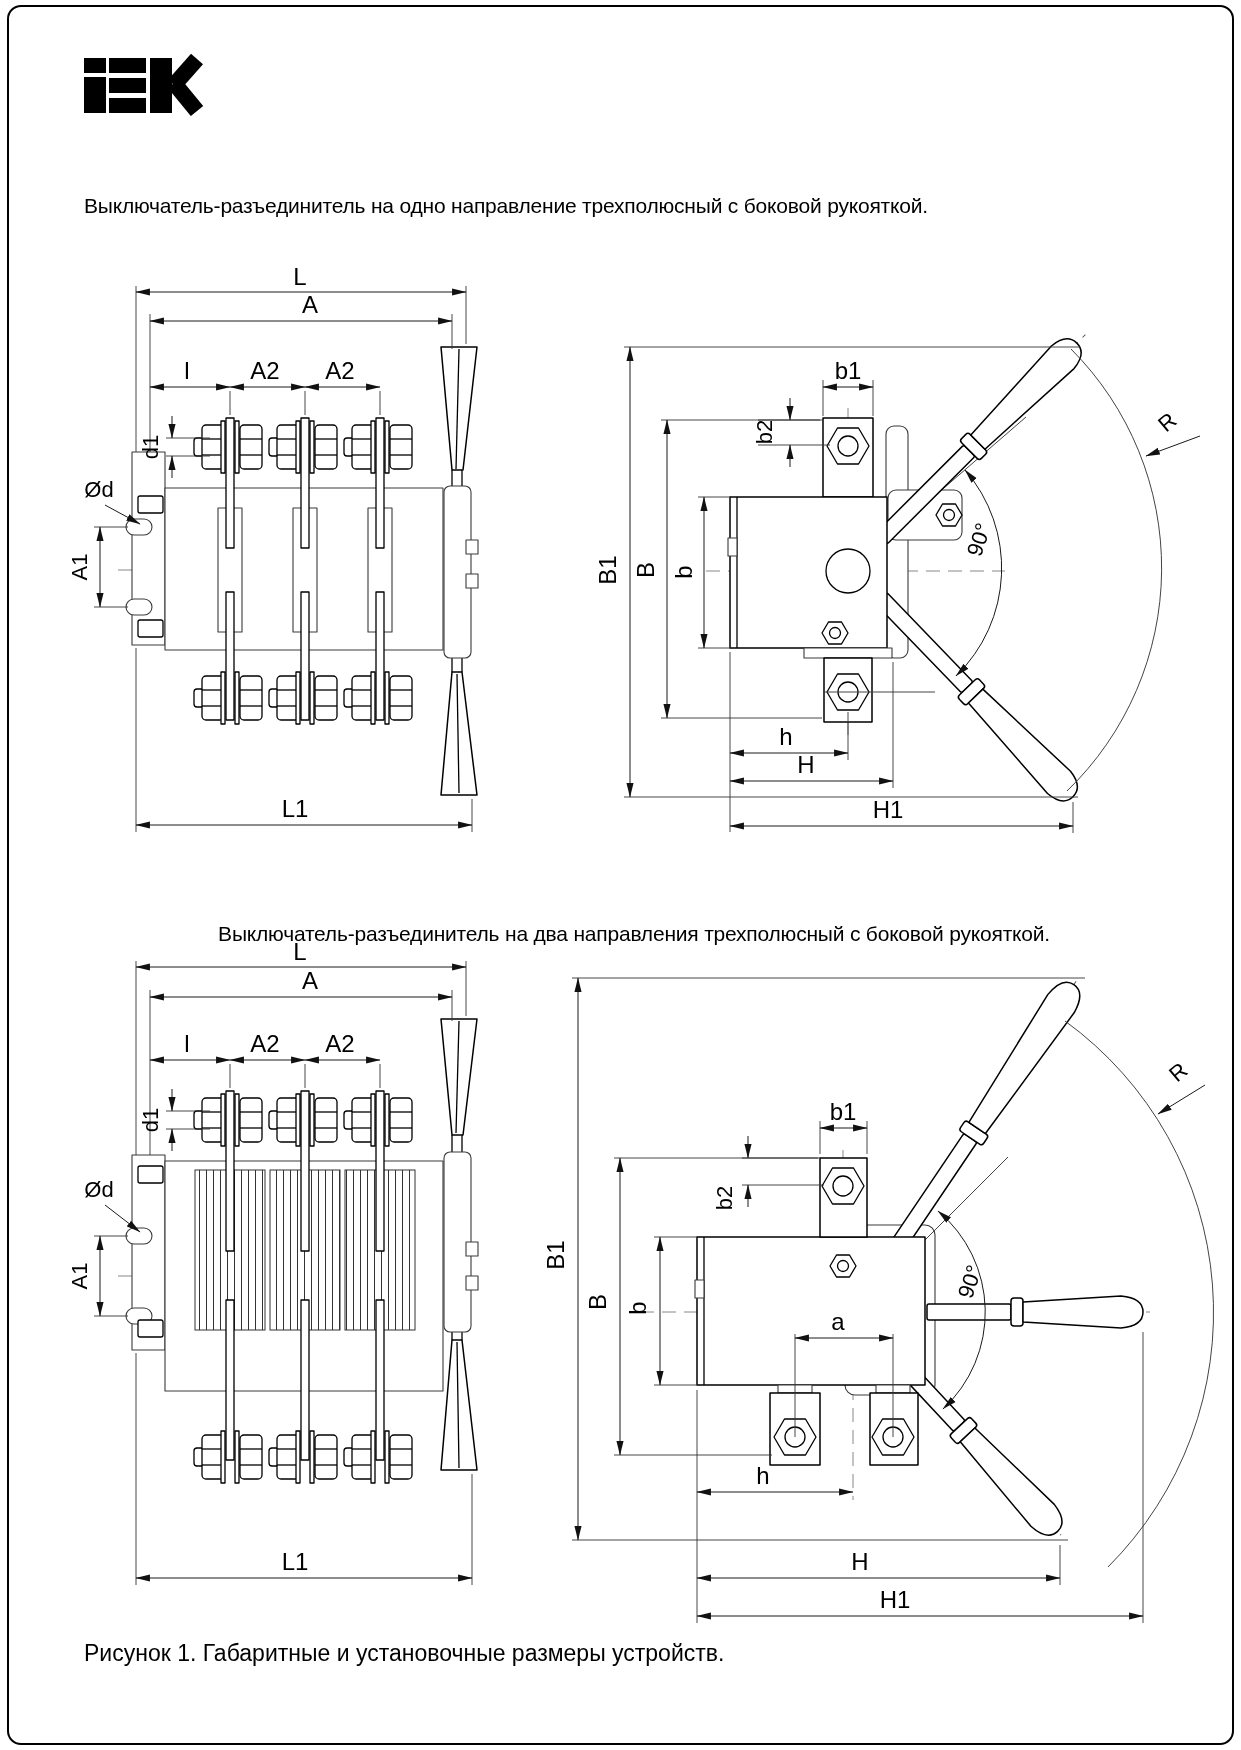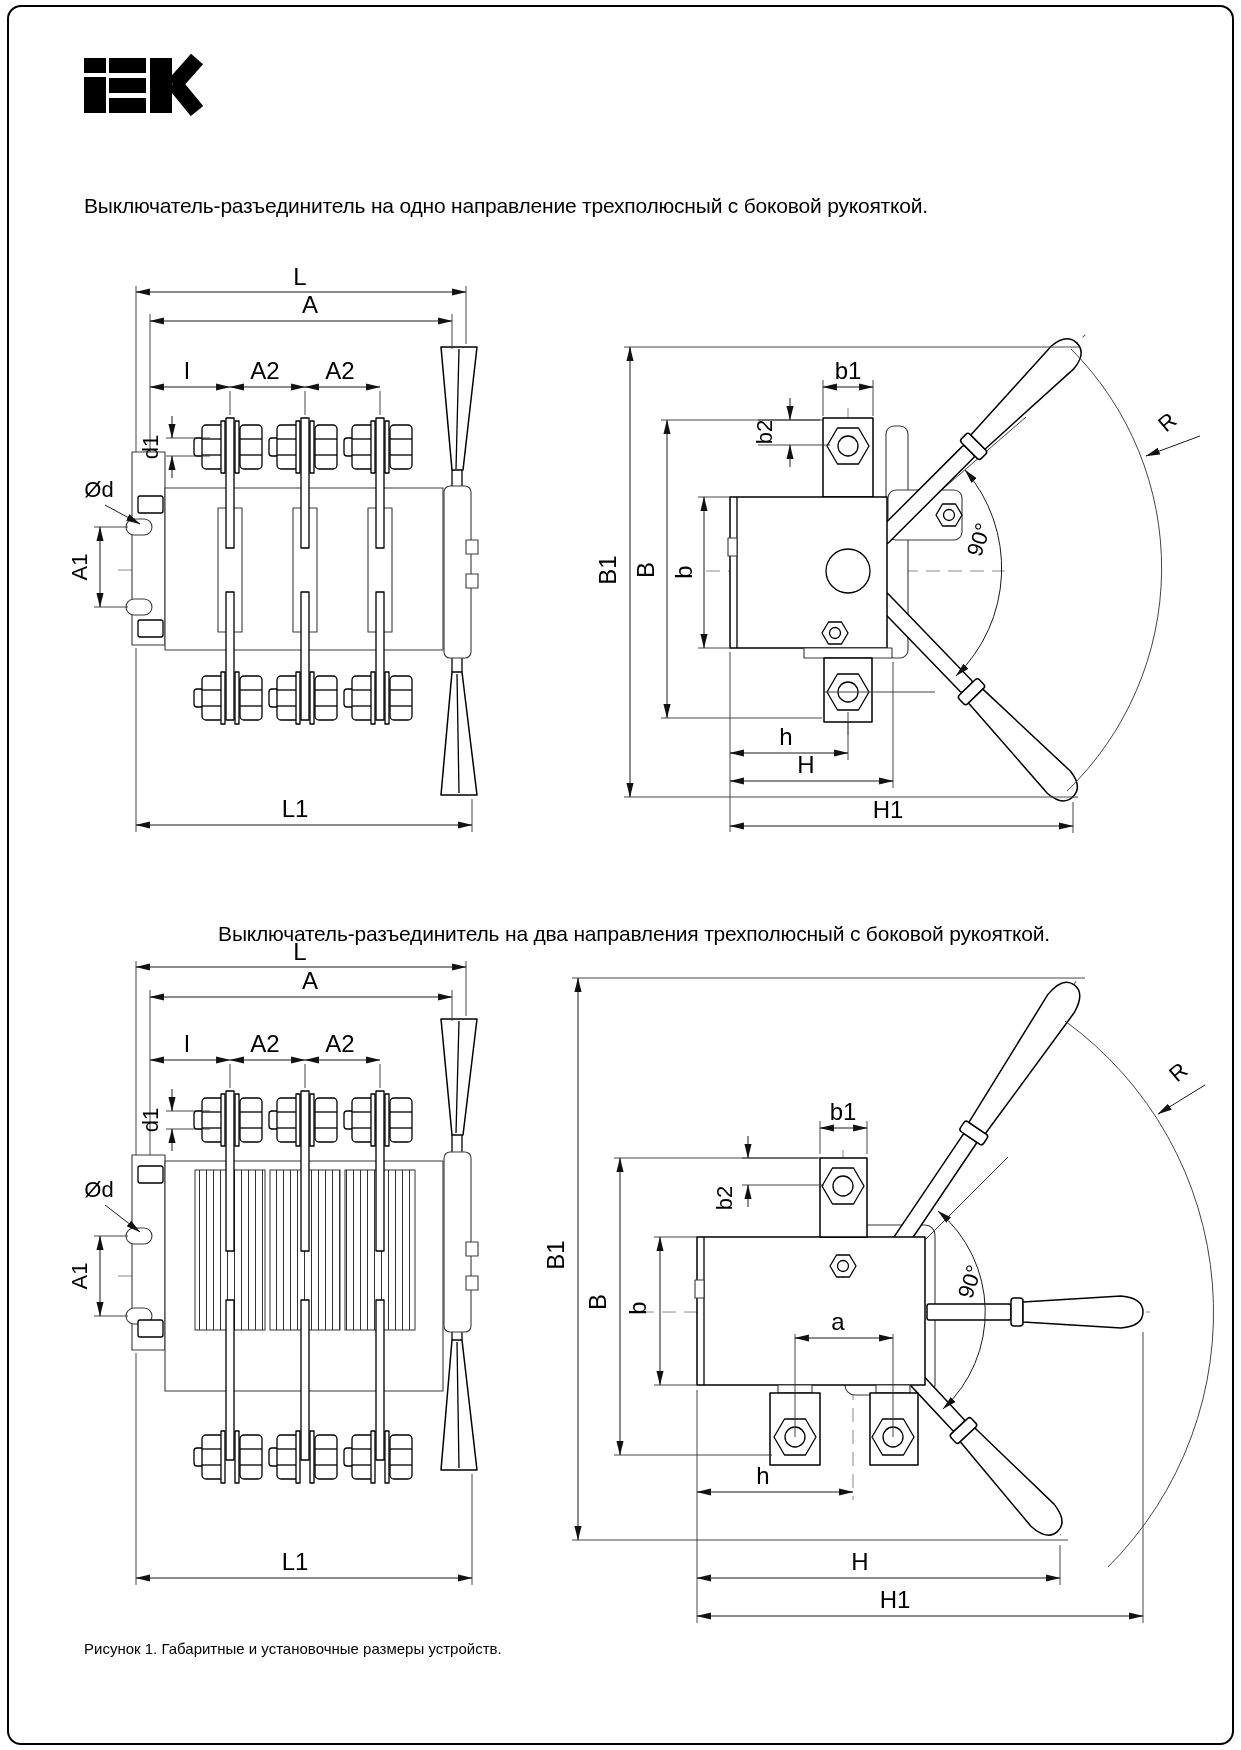--- a/index.html
+++ b/index.html
@@ -2,21 +2,21 @@
 <html><head>
 <meta charset="utf-8">
 <style>
   html,body{margin:0;padding:0;background:#e8e8e8;}
   .page{position:relative;width:1241px;height:1750px;background:#fff;margin:0 auto;
         font-family:"Liberation Sans",sans-serif;overflow:hidden;}
   .frame{position:absolute;left:7px;top:5px;right:7px;bottom:5px;
          border:2px solid #000;border-radius:14px;pointer-events:none;}
   .title{position:absolute;left:84px;width:1100px;font-size:21px;color:#000;
          letter-spacing:-0.2px;}
-  .caption{position:absolute;left:84px;top:1640px;font-size:15px;color:#000;}
+  .caption{position:absolute;left:84px;top:1640px;font-size:23px;color:#000;}
   .t1{top:194px;} .t2{top:922px;text-align:center;}
   svg.drawing{position:absolute;left:0;top:0;}
   .logo{position:absolute;left:84px;top:50px;}
   
   .ol  {fill:#fff;stroke:#000;stroke-width:1.5;stroke-linejoin:round;}
   .ol2 {fill:#fff;stroke:#3a3a3a;stroke-width:1.1;stroke-linejoin:round;}
   .pt  {fill:#fff;stroke:#000;stroke-width:1.3;stroke-linejoin:round;}
   .ln  {fill:none;stroke:#000;stroke-width:1.3;}
   .thin{fill:none;stroke:#444;stroke-width:1;}
   .dim {fill:none;stroke:#1a1a1a;stroke-width:1;}

